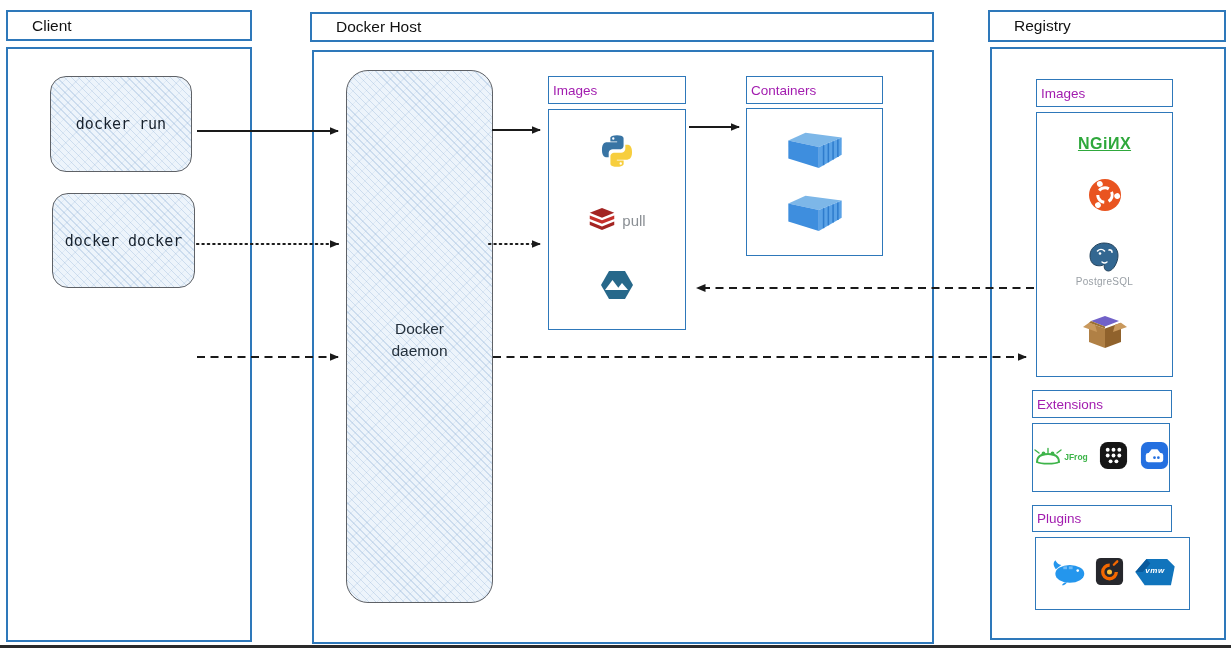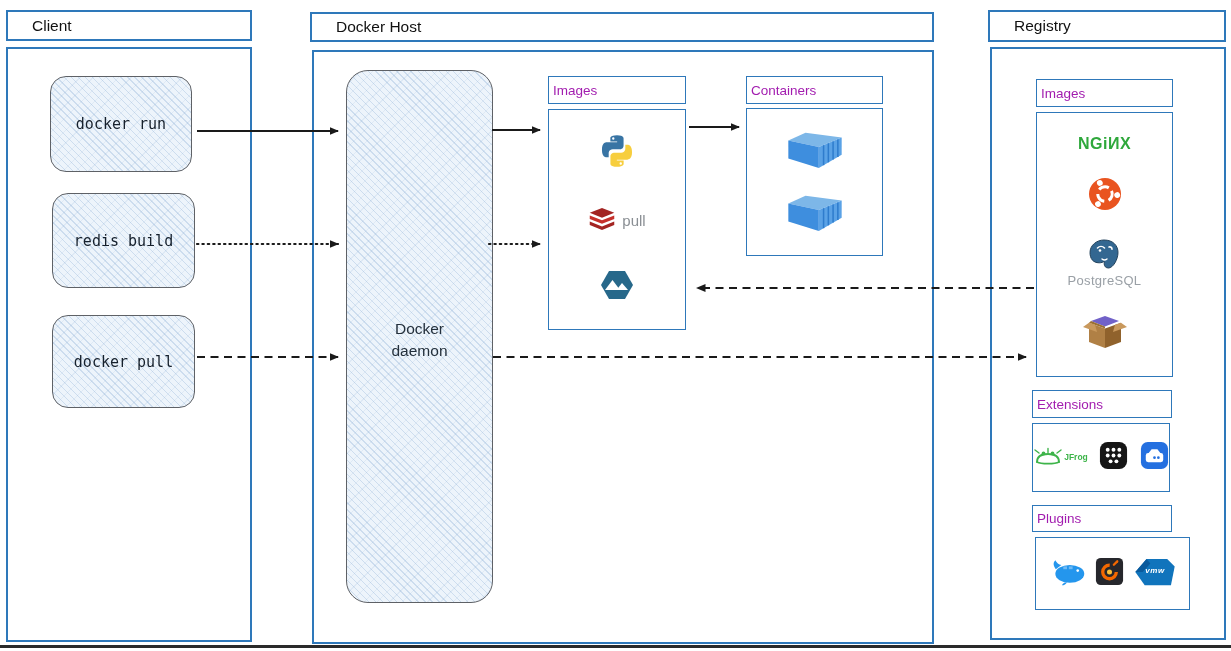--- a/index.html
+++ b/index.html
@@ -23,23 +23,23 @@
     border-radius:16px;
   }
   .cmd{display:flex;align-items:center;justify-content:center;
        font-family:"DejaVu Sans Mono","Liberation Mono",monospace;
        font-size:15px;color:#16202c;}
   .daemon-label{white-space:pre-line;text-align:center;font-size:15.5px;color:#24303c;line-height:1.45;}
   .col{display:flex;flex-direction:column;align-items:center;justify-content:space-around;}
   .row{display:flex;flex-direction:row;align-items:center;justify-content:center;}
   .redis-row{display:flex;align-items:center;gap:6px;}
   .redis-label{font-size:15px;color:#8a8f94;}
-  .nginx-text{font-size:16px;font-weight:800;color:#2fa83c;letter-spacing:.5px;}
+  .nginx-text{font-size:16px;font-weight:800;color:#2fa83c;letter-spacing:.5px;text-decoration:underline;}
   .pg-wrap{display:flex;flex-direction:column;align-items:center;gap:1px;}
-  .pg-label{font-size:13px;color:#9aa0a6;letter-spacing:.3px;}
+  .pg-label{font-size:10px;color:#9aa0a6;letter-spacing:.3px;}
   .jfrog-wrap{display:flex;align-items:center;}
   .jfrog-label{font-size:8.5px;font-weight:bold;color:#3eb44a;margin-top:-2px;}
   .vmw-wrap{position:relative;display:inline-block;}
   .vmw-text{position:absolute;left:0;right:0;top:9px;text-align:center;
             color:#fff;font-size:8px;font-weight:bold;font-style:italic;letter-spacing:.5px;}
   .bottom-line{background:#2a2a2a;}
   svg.arrows{position:absolute;left:0;top:0;pointer-events:none;z-index:50;}
 </style>
 </head>
 <body>
@@ -48,24 +48,21 @@
 
   <div class="abs bar" style="left:6px;top:10px;width:246px;height:31px;">
     <span>Client</span>
   </div>
   <div class="abs panel" style="left:6px;top:47px;width:246px;height:595px;"></div>
 
   <div class="abs sketch cmd" style="left:50px;top:76px;width:142px;height:96px;">
     <span>docker run</span>
   </div>
   <div class="abs sketch cmd" style="left:52px;top:193px;width:143px;height:95px;">
-    <span>redis build</span>
-  </div>
-  <div class="abs sketch cmd" style="left:52px;top:315px;width:143px;height:93px;">
-    <span>docker pull</span>
+    <span>docker docker</span>
   </div>
 
   <div class="abs bar" style="left:310px;top:12px;width:624px;height:30px;">
     <span>Docker Host</span>
   </div>
   <div class="abs panel" style="left:312px;top:50px;width:622px;height:594px;"></div>
 
   <div class="abs sketch" style="left:346px;top:70px;width:147px;height:533px;border-radius:22px;">
     <div class="abs daemon-label" style="left:0;top:247px;width:100%;">Docker
 daemon</div>

